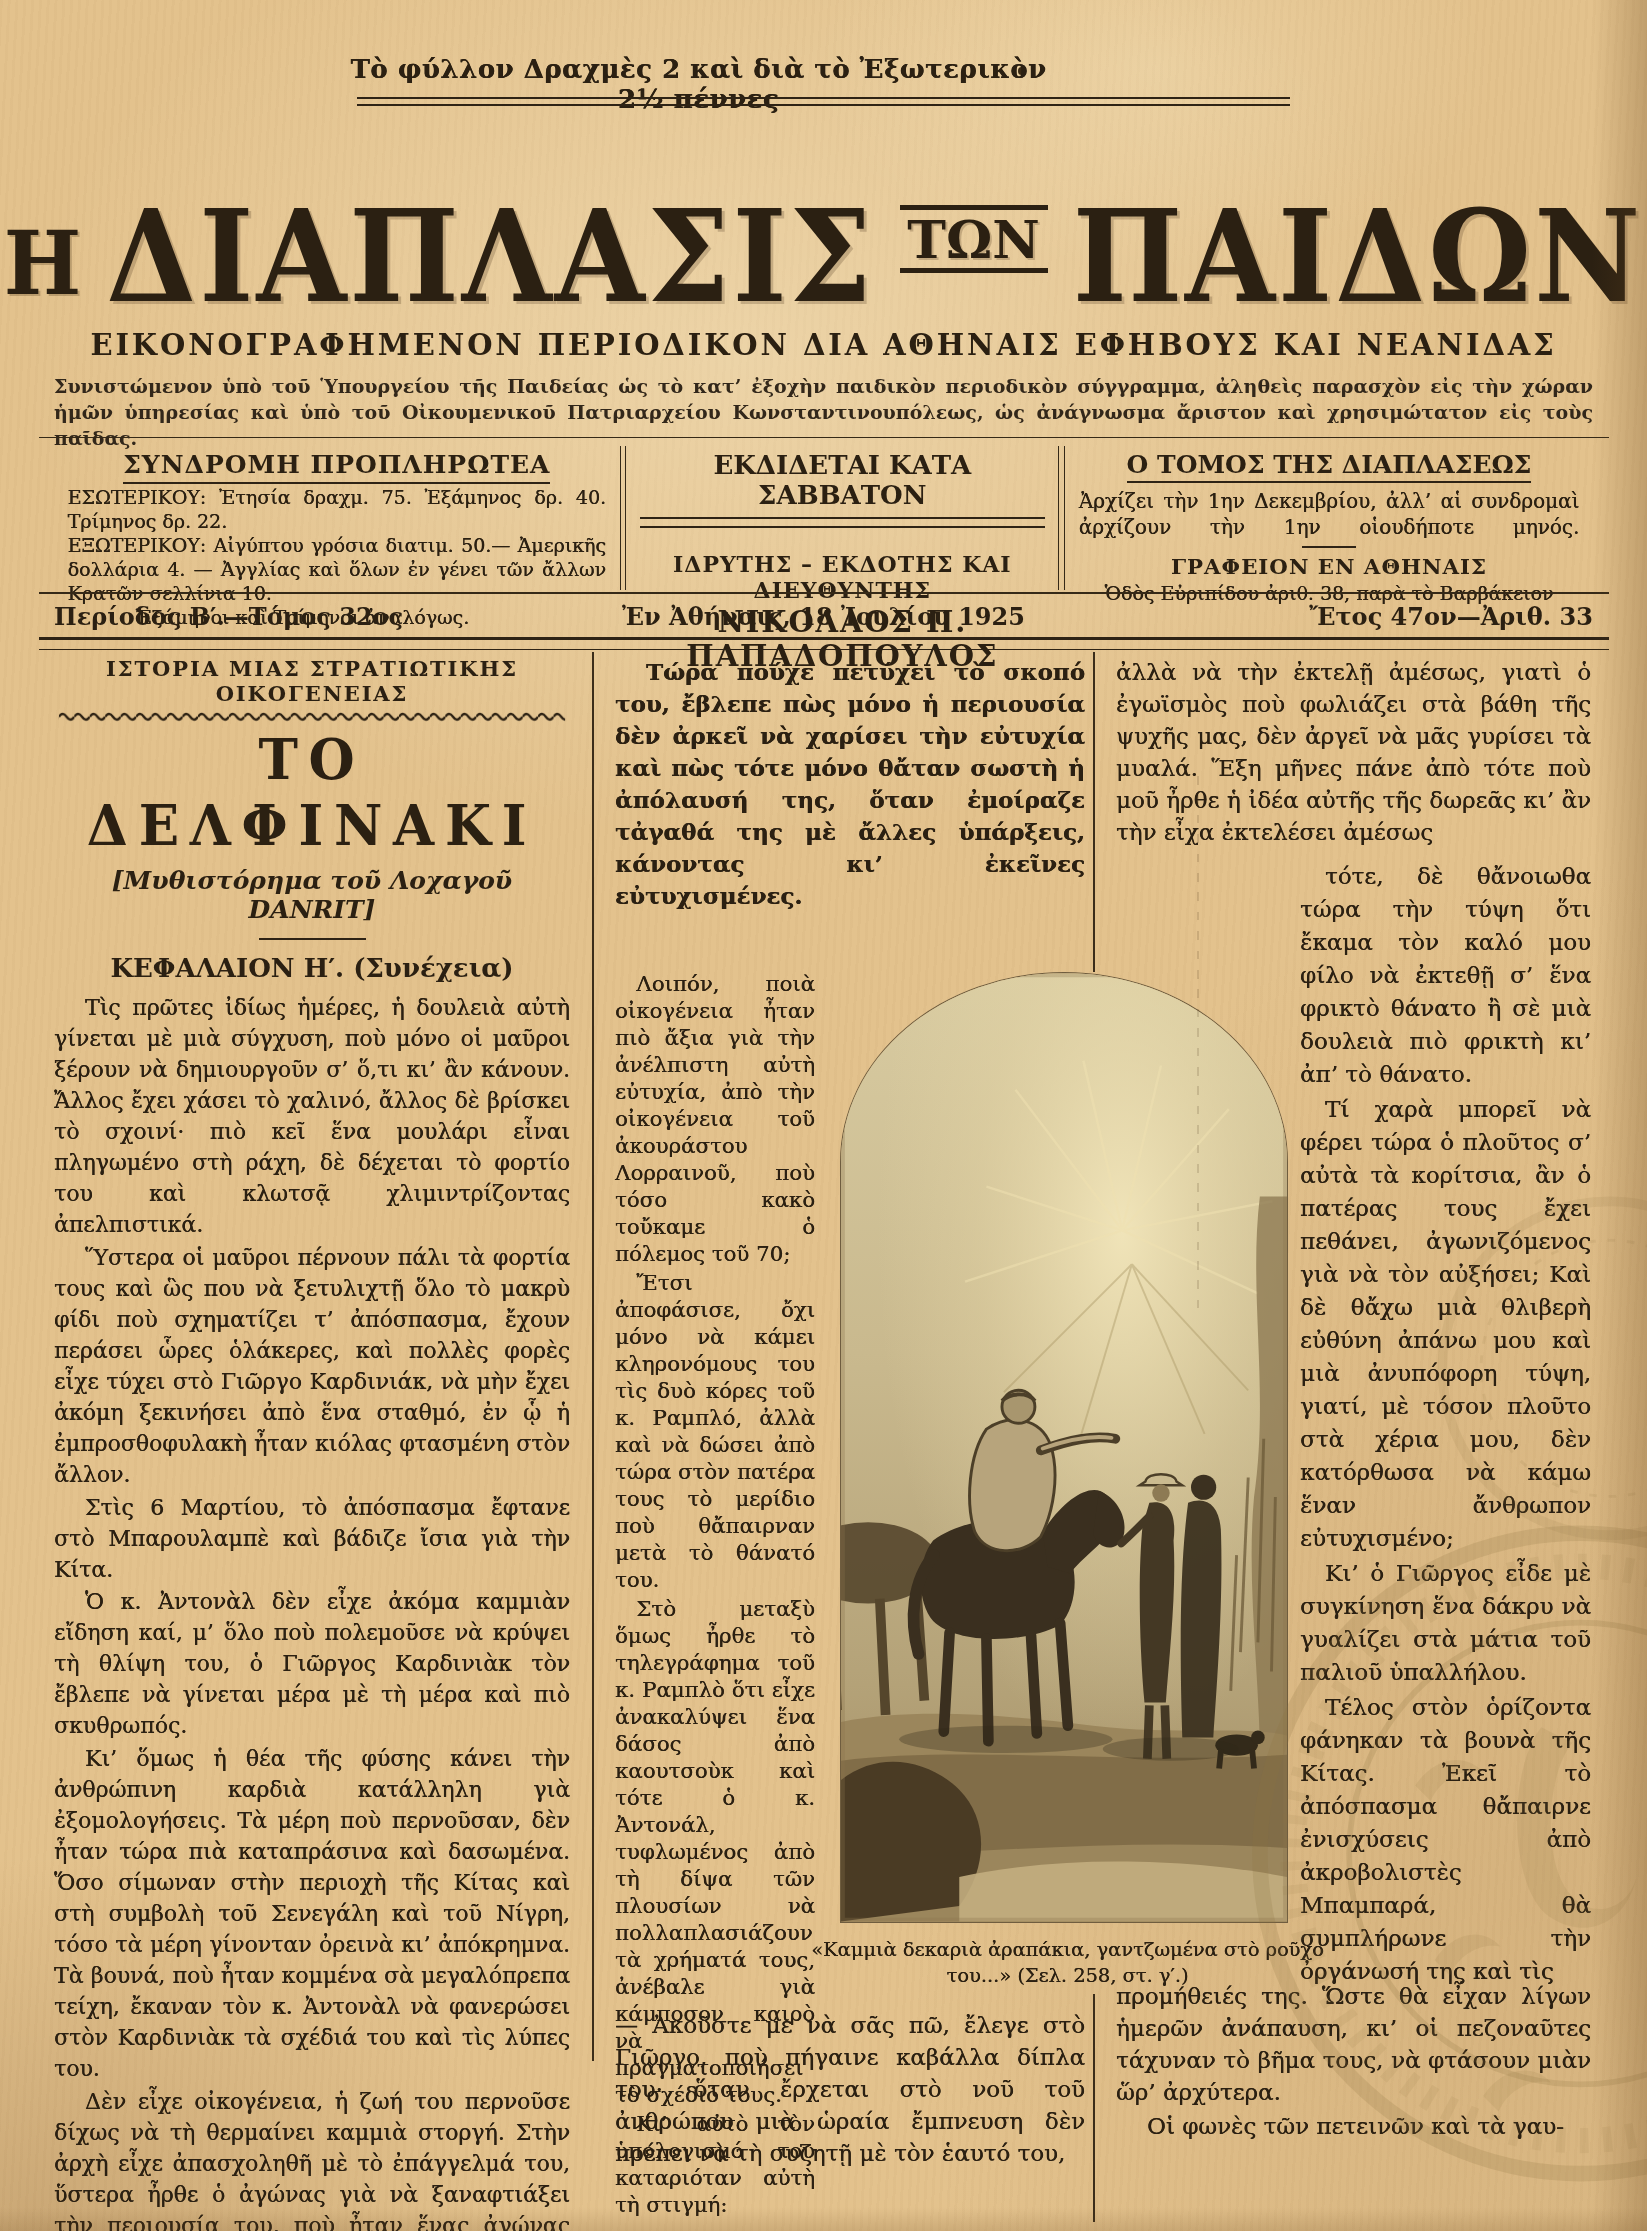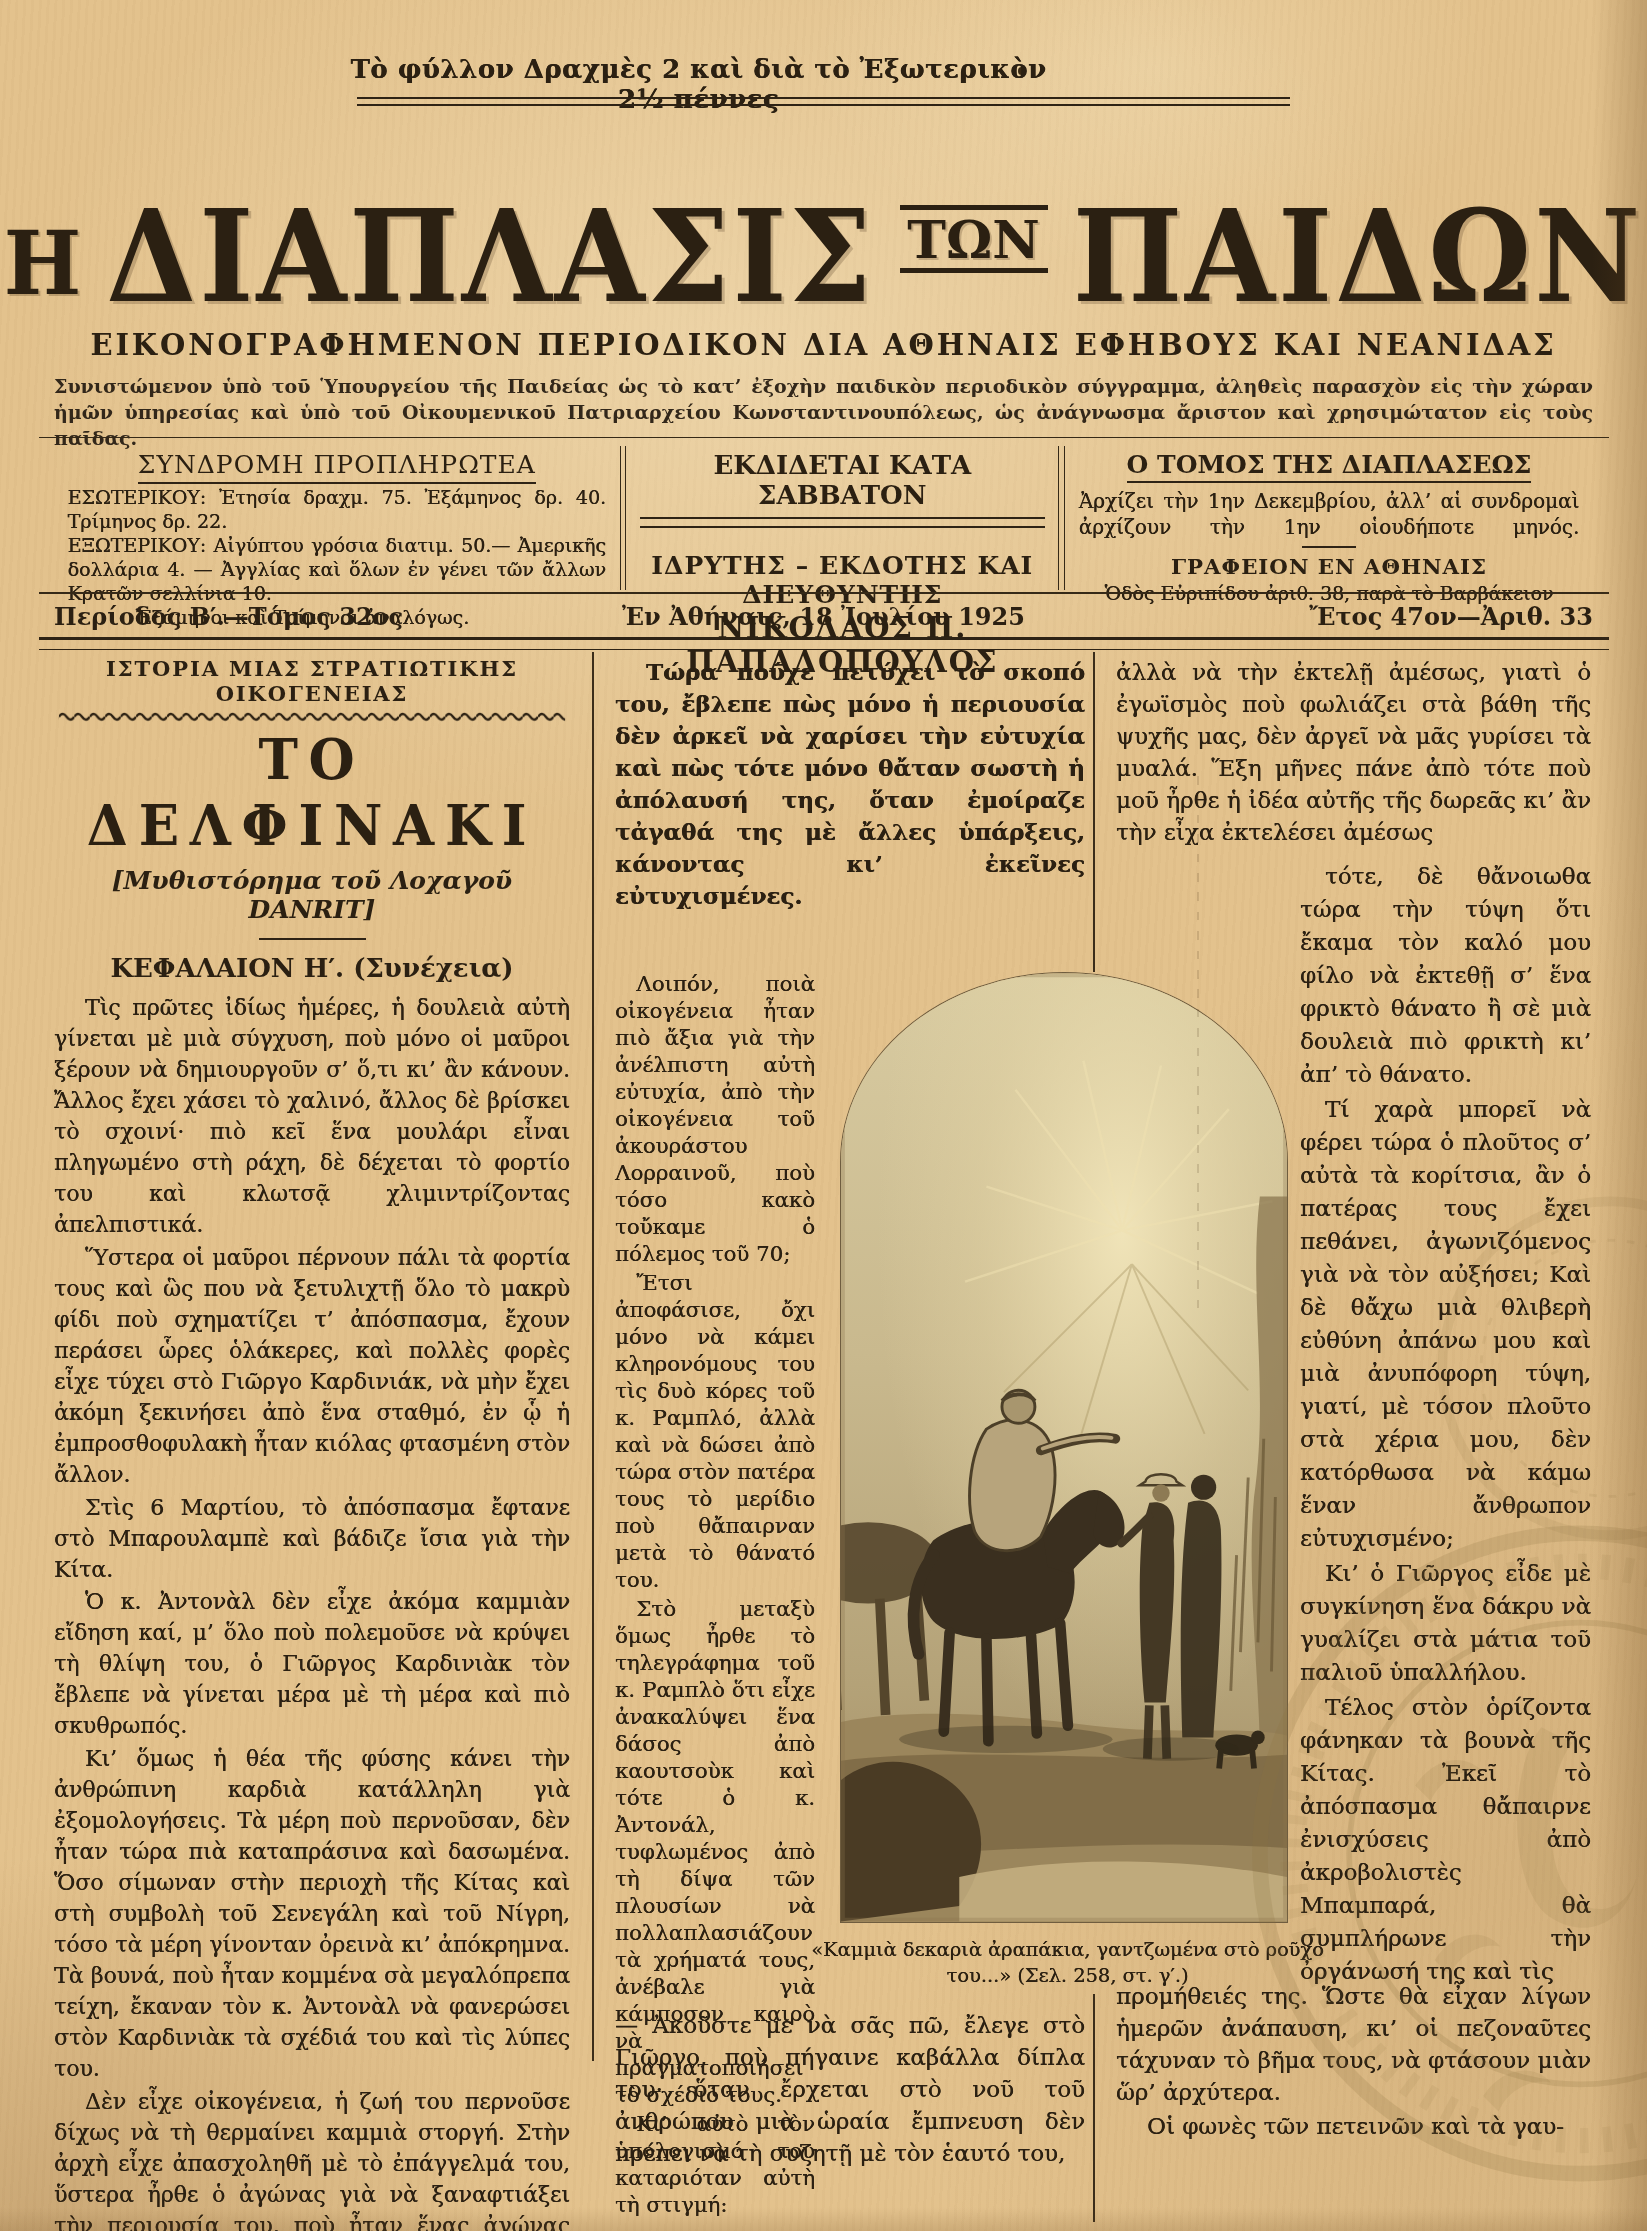--- a/index.html
+++ b/index.html
@@ -24,28 +24,28 @@
   .subtitle{left:54px;top:328px;width:1539px;text-align:center;font-weight:bold;font-size:29px;letter-spacing:2.9px;}
   .endorsement{left:54px;top:373px;width:1539px;font-size:19px;line-height:26px;text-align:justify;text-align-last:justify;font-weight:bold;color:#32271a;}
   .rule-a{left:39px;top:437px;width:1570px;border-top:1.9px solid #352917;}
   
   .info-row{left:54px;top:446px;width:1539px;height:144px;display:flex;align-items:stretch;}
   .cell{padding:3.9px 13.6px 0;}
   .cell-left{width:543px;}
   .cell-mid{width:408px;text-align:center;}
   .cell-right{width:505px;text-align:center;}
   .vrule2{width:4.9px;border-left:1.9px solid #352917;border-right:1.9px solid #352917;}
-  .box-title{display:block;text-align:center;font-weight:normal;font-size:25px;letter-spacing:1px;margin-bottom:5.8px;}
+  .box-title{display:block;text-align:center;font-weight:bold;font-size:25px;letter-spacing:1px;margin-bottom:5.8px;}
   .box-title span{border-bottom:2.9px solid #2e2315;padding-bottom:2.9px;}
   .sub-lines{font-size:19px;line-height:24px;text-align:justify;}
   .sub-last{text-align:left;padding-left:68px;}
   .mid-issued{display:inline-block;font-weight:bold;font-size:26px;border-bottom:2.4px solid #2e2315;padding:0 5.8px 6.8px;}
   .mid-founded{font-weight:bold;font-size:28px;letter-spacing:13.6px;margin-top:10.7px;}
   .mid-rule{border-top:2.9px solid #2e2315;margin:7.8px 0 6.8px;}
-  .mid-label{font-weight:bold;font-size:25px;letter-spacing:1px;margin-top:23px;}
+  .mid-label{font-weight:bold;font-size:22px;letter-spacing:1px;margin-top:23px;}
   .mid-name{font-weight:bold;font-size:29px;letter-spacing:1.9px;margin-top:1.9px;}
   .right-title{display:inline-block;font-weight:bold;font-size:25px;border-bottom:2.9px solid #2e2315;padding-bottom:1.9px;margin-bottom:4.9px;}
   .right-text{font-size:20px;line-height:26px;text-align:justify;text-align-last:justify;}
   .right-midrule{width:54px;border-top:2.9px solid #2e2315;margin:6.8px auto 5.8px;}
   .right-office{font-weight:bold;font-size:21.3px;letter-spacing:1px;}
   .right-addr{font-size:19px;margin-top:2.9px;}
   .rule-b{left:39px;top:592px;width:1570px;border-top:2.4px solid #352917;}
   .dateline{left:54px;top:602px;width:1539px;display:flex;font-weight:bold;font-size:24px;}
   .dl-l{width:33%;text-align:left;}.dl-c{width:34%;text-align:center;}.dl-r{width:33%;text-align:right;}
   .rule-c{left:39px;top:637px;width:1570px;height:8.7px;border-top:3.9px solid #2e2315;border-bottom:1.9px solid #2e2315;}

